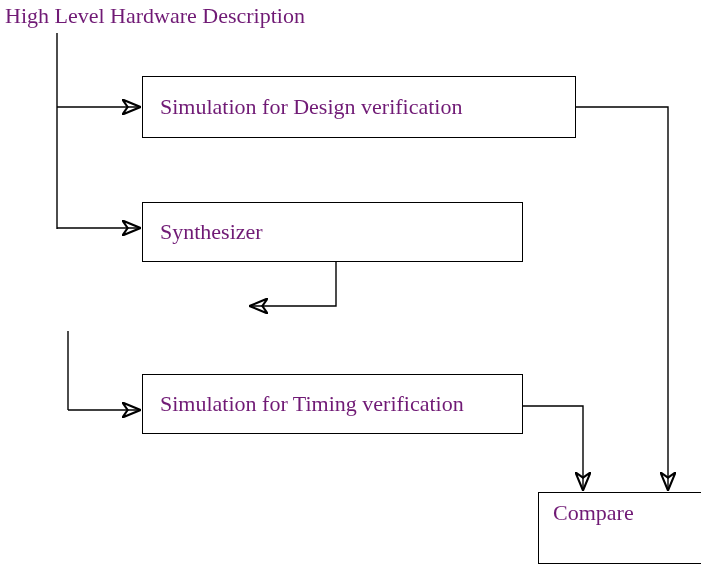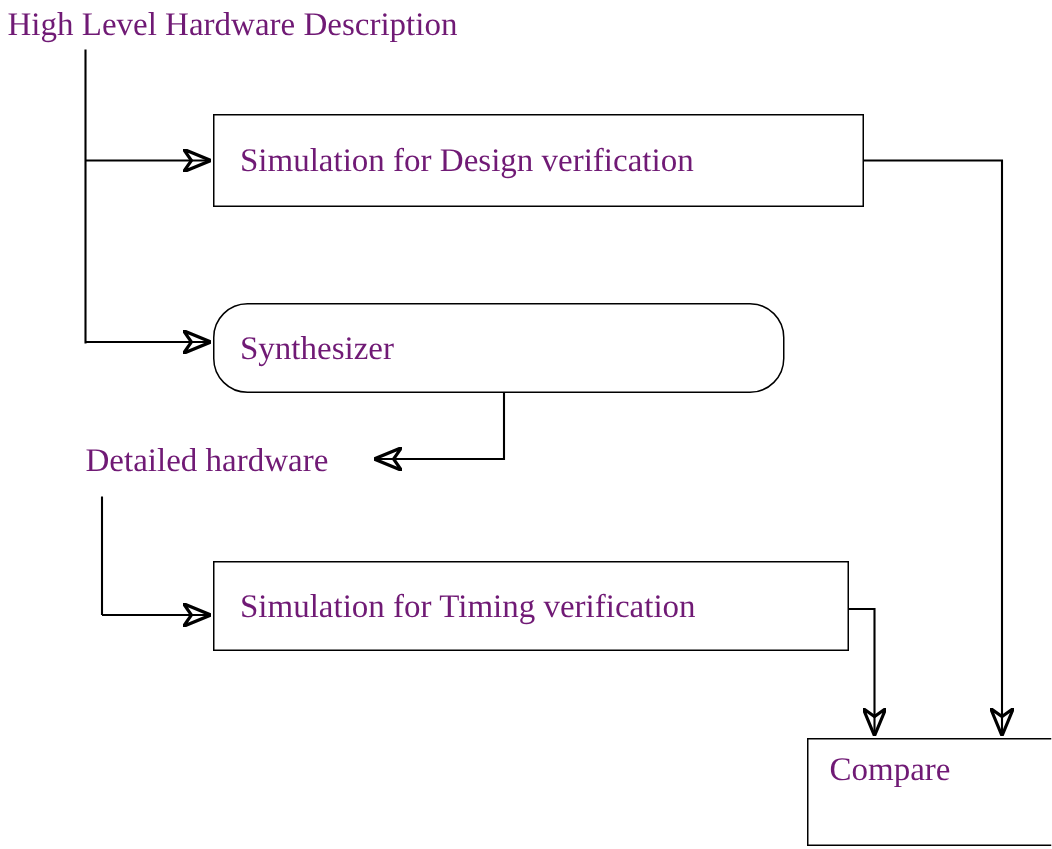--- a/index.html
+++ b/index.html
@@ -85,31 +85,30 @@
 
     <path d="M68,410 H139" marker-end="url(#arw)"></path>
 
     <path d="M523,107 H668 V489" marker-end="url(#arw)"></path>
 
     <path d="M523,406 H583 V489" marker-end="url(#arw)"></path>
   </svg>
 
   <div class="free-label" style="left:5px; top:3px;">High Level Hardware Description</div>
 
-  <div class="free-label" style="left:57px; top:294px;">Detailed hardware</div>
 
   <div class="node" style="left:142px; top:76px; width:434px; height:62px;text-align:center;">
     <span class="node-label">Simulation for Design verification</span>
   </div>
 
-  <div class="node" style="left:142px; top:202px; width:381px; height:60px;border-radius:23px;">
+  <div class="node" style="left:142px; top:202px; width:381px; height:60px;">
     <span class="node-label">Synthesizer</span>
   </div>
 
-  <div class="node" style="left:142px; top:374px; width:424px; height:60px;">
+  <div class="node" style="left:142px; top:374px; width:381px; height:60px;">
     <span class="node-label">Simulation for Timing verification</span>
   </div>
 
   <div class="node multiline" style="left:538px; top:492px; width:193px; height:72px;">
     <span class="node-line">Compare</span>
   </div>
 
 </div>
 
 </body></html>

